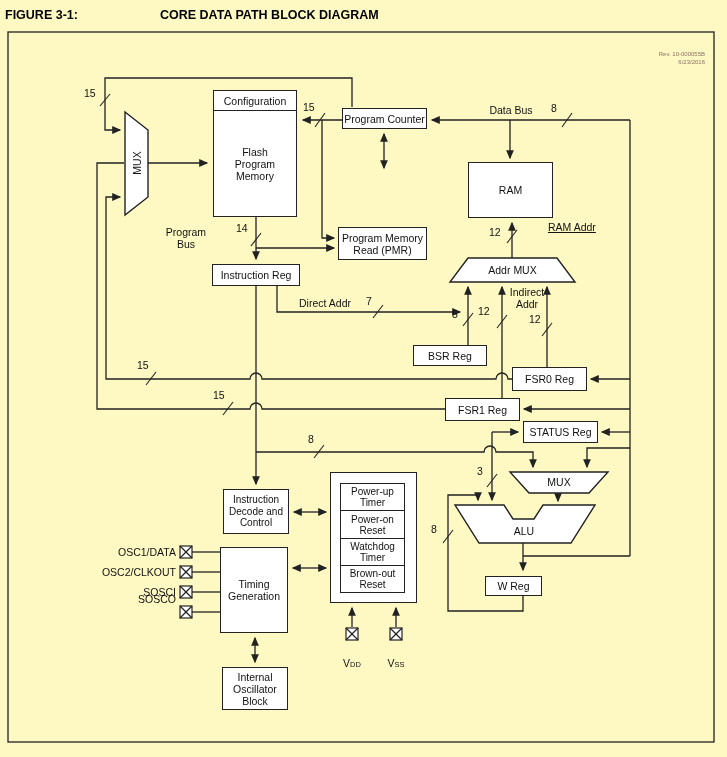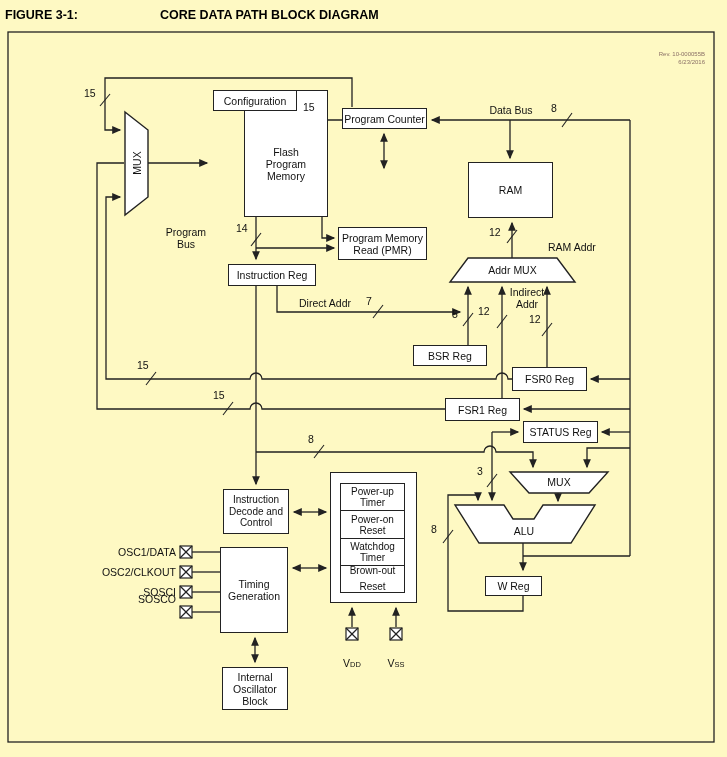--- a/index.html
+++ b/index.html
@@ -166,61 +166,61 @@
           <line x1="346" y1="640" x2="358" y2="628"></line>
         </g>
       <g>
           <rect x="390" y="628" width="12" height="12"></rect>
           <line x1="390" y1="628" x2="402" y2="640"></line>
           <line x1="390" y1="640" x2="402" y2="628"></line>
         </g>
     </g>
   </svg>
 
-  <div class="box" style="left:213px;top:90px;width:84px;height:127px;padding-top:20px;margin-left:31px;">Flash
+  <div class="box" style="left:213px;top:90px;width:84px;height:127px;padding-top:20px;">Flash
 Program
 Memory</div>
   <div class="box" style="left:213px;top:90px;width:84px;height:21px;">Configuration</div>
   <div class="box" style="left:342px;top:108px;width:85px;height:21px;">Program Counter</div>
   <div class="box" style="left:468px;top:162px;width:85px;height:56px;">RAM</div>
   <div class="box" style="left:338px;top:227px;width:89px;height:33px;">Program Memory
 Read (PMR)</div>
-  <div class="box" style="left:228px;top:264px;width:88px;height:22px;">Instruction Reg</div>
+  <div class="box" style="left:212px;top:264px;width:88px;height:22px;">Instruction Reg</div>
   <div class="box" style="left:413px;top:345px;width:74px;height:21px;">BSR Reg</div>
   <div class="box" style="left:512px;top:367px;width:75px;height:24px;">FSR0 Reg</div>
   <div class="box" style="left:445px;top:398px;width:75px;height:23px;">FSR1 Reg</div>
   <div class="box" style="left:523px;top:421px;width:75px;height:22px;">STATUS Reg</div>
   <div class="box" style="left:223px;top:489px;width:66px;height:45px;font-size:10px;line-height:11.5px;">Instruction
 Decode and
 Control</div>
   <div class="box" style="left:330px;top:472px;width:87px;height:131px;"></div>
   <div class="box" style="left:340px;top:483px;width:65px;height:28px;font-size:10px;line-height:11px;">Power-up
 Timer</div>
   <div class="box" style="left:340px;top:510px;width:65px;height:29px;font-size:10px;line-height:11px;">Power-on
 Reset</div>
   <div class="box" style="left:340px;top:538px;width:65px;height:28px;font-size:10px;line-height:11px;">Watchdog
 Timer</div>
-  <div class="box" style="left:340px;top:565px;width:65px;height:28px;font-size:10px;line-height:16px;">Brown-out
+  <div class="box" style="left:340px;top:565px;width:65px;height:28px;font-size:10px;line-height:11px;">Brown-out
 Reset</div>
   <div class="box" style="left:220px;top:547px;width:68px;height:86px;">Timing
 Generation</div>
   <div class="box" style="left:222px;top:667px;width:66px;height:43px;">Internal
 Oscillator
 Block</div>
   <div class="box" style="left:485px;top:576px;width:57px;height:20px;">W Reg</div>
 
   <div class="lbl rot" style="left:116px;top:157px;width:41px;">MUX</div>
   <div class="lbl ctr" style="left:470px;top:264px;width:85px;">Addr MUX</div>
   <div class="lbl ctr" style="left:524px;top:476px;width:70px;">MUX</div>
   <div class="lbl ctr" style="left:494px;top:525px;width:60px;">ALU</div>
 
   <div class="lbl ctr" style="left:156px;top:226px;width:60px;">Program
 Bus</div>
   <div class="lbl ctr" style="left:482px;top:104px;width:58px;">Data Bus</div>
-  <div class="lbl" style="left:548px;top:241px;">RAM Addr</div>
+  <div class="lbl" style="left:548px;top:221px;text-decoration:underline;">RAM Addr</div>
   <div class="lbl ctr" style="left:497px;top:286px;width:60px;">Indirect
 Addr</div>
   <div class="lbl ctr" style="left:295px;top:297px;width:60px;">Direct Addr</div>
 
   <div class="tick" style="left:84px;top:88px;">15</div>
   <div class="tick" style="left:303px;top:102px;">15</div>
   <div class="tick" style="left:551px;top:103px;">8</div>
   <div class="tick" style="left:236px;top:223px;">14</div>
   <div class="tick" style="left:366px;top:296px;">7</div>
   <div class="tick" style="left:452px;top:309px;">5</div>

